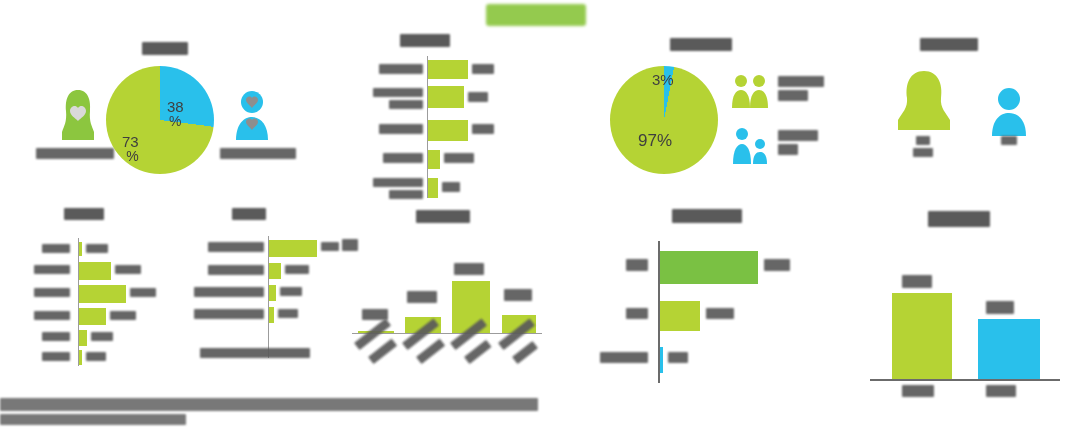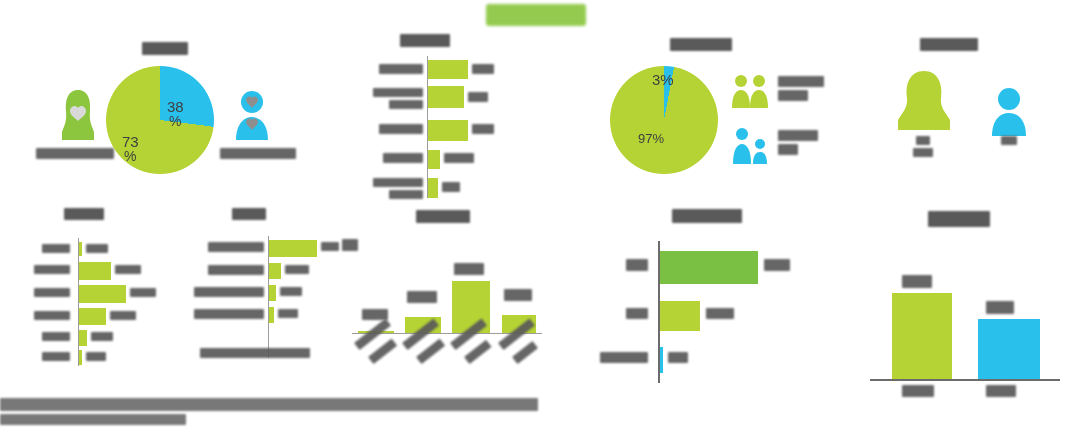--- a/index.html
+++ b/index.html
@@ -30,21 +30,21 @@
 
   
   .ctitle{filter:blur(1.3px);background:#5a5a5a;height:11px;border-radius:1px;}
 
   
   .val{
     font-size:15px;color:#3f3f3f;line-height:1.02;
     font-family:"Liberation Sans",sans-serif;
   }
   .val .pct{display:block;font-size:14px;}
-  .val.big{font-size:13px;}
+  .val.big{font-size:17px;}
 
   
   .pie{border-radius:50%;}
 
   
   .bar{display:block;}
   .axisline{background:#9c9c9c;}
 
   
   .footer{position:absolute;left:0;}
@@ -71,21 +71,21 @@
     <div class="abs rwrap" style="left:26px;top:112px;width:84px;">
       <span class="redact" style="width:78px;height:11px;"></span>
     </div>
 
     <div class="abs pie" style="left:96px;top:30px;width:108px;height:108px;
          background:conic-gradient(from 0deg, #29c0eb 0deg 97.2deg, #b5d334 97.2deg 360deg);"></div>
     <div class="abs val" style="left:157px;top:63px;text-align:center;">
       <span>38</span>
       <span class="pct">%</span>
     </div>
-    <div class="abs val" style="left:112px;top:98px;text-align:center;">
+    <div class="abs val" style="left:112px;top:98px;text-align:right;">
       <span>73</span>
       <span class="pct">%</span>
     </div>
 
     <div class="abs" style="left:222px;top:50px;width:40px;height:58px;">
       <svg width="40" height="58" viewBox="0 0 40 58">
         <circle cx="20" cy="16" r="11" fill="#29c0eb"></circle>
         <path d="M4 54 C4 38 12 31 20 31 C28 31 36 38 36 54 Z" fill="#29c0eb"></path>
         <path d="M20 12 c-2-3-6-1-6 2 c0 3 4 5 6 8 c2-3 6-5 6-8 c0-3-4-5-6-2z" fill="#8e8e8e"></path>
         <path d="M20 34 c-2-3-6-1-6 2 c0 3 4 5 6 8 c2-3 6-5 6-8 c0-3-4-5-6-2z" fill="#8e8e8e"></path>

